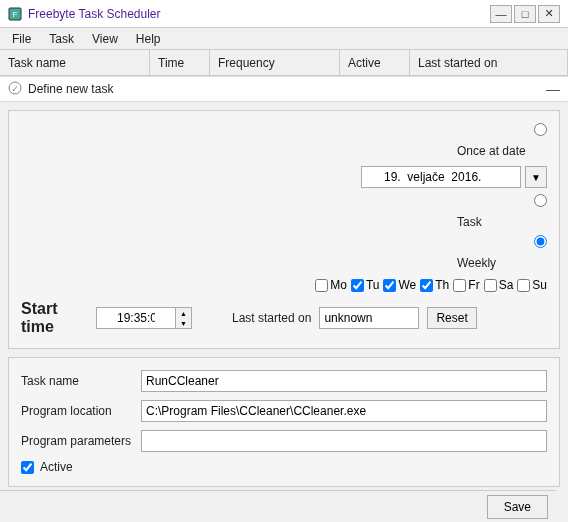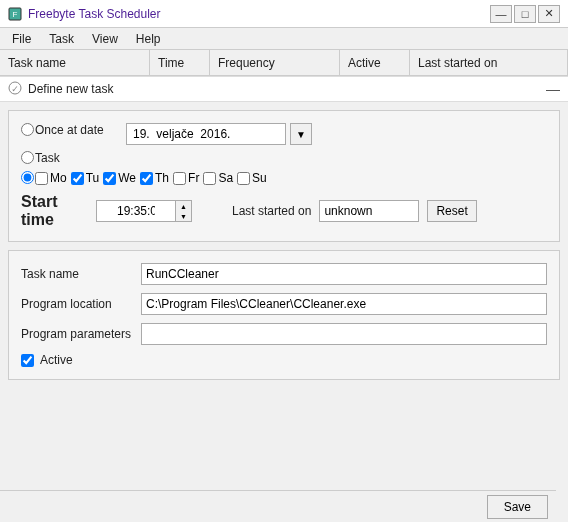--- a/index.html
+++ b/index.html
@@ -111,38 +111,39 @@
       background: #f5f5f5;
       border: 1px solid #ccc;
       margin: 8px;
       padding: 12px;
     }
     .schedule-section {
       margin-bottom: 4px;
     }
     .radio-row {
       display: flex;
-      align-items: flex-start;
+      align-items: flex-end;
       margin-bottom: 6px;
-      gap: 1px;
+      gap: 8px;
+      flex-direction: column;
     }
     .radio-label {
       font-size: 12px;
       color: #222;
       width: 90px;
     }
     .date-field {
       display: flex;
       align-items: center;
       gap: 4px;
     }
     .date-input {
       border: 1px solid #aaa;
       background: white;
-      padding: 2px 6px;
+      padding: 2px 22px;
       font-size: 12px;
       width: 160px;
       height: 22px;
     }
     .date-btn {
       width: 22px;
       height: 22px;
       border: 1px solid #aaa;
       background: #f0f0f0;
       display: flex;
@@ -350,20 +351,21 @@
     </div>
   </div>
 
   <div class="radio-row">
     <input type="radio" name="schedule" id="daily" style="">
     <label for="daily" class="radio-label">Task</label>
   </div>
 
   <div class="radio-row">
     <input type="radio" name="schedule" id="weekly" checked="" style="">
+    <label for="weekly" class="radio-label">Weekly</label>
     <div class="weekly-days">
       <div class="day-checkbox">
         <input type="checkbox" id="mo" style="">
         <label for="mo">Mo</label>
       </div>
       <div class="day-checkbox">
         <input type="checkbox" id="tu" checked="" style="">
         <label for="tu">Tu</label>
       </div>
       <div class="day-checkbox">

